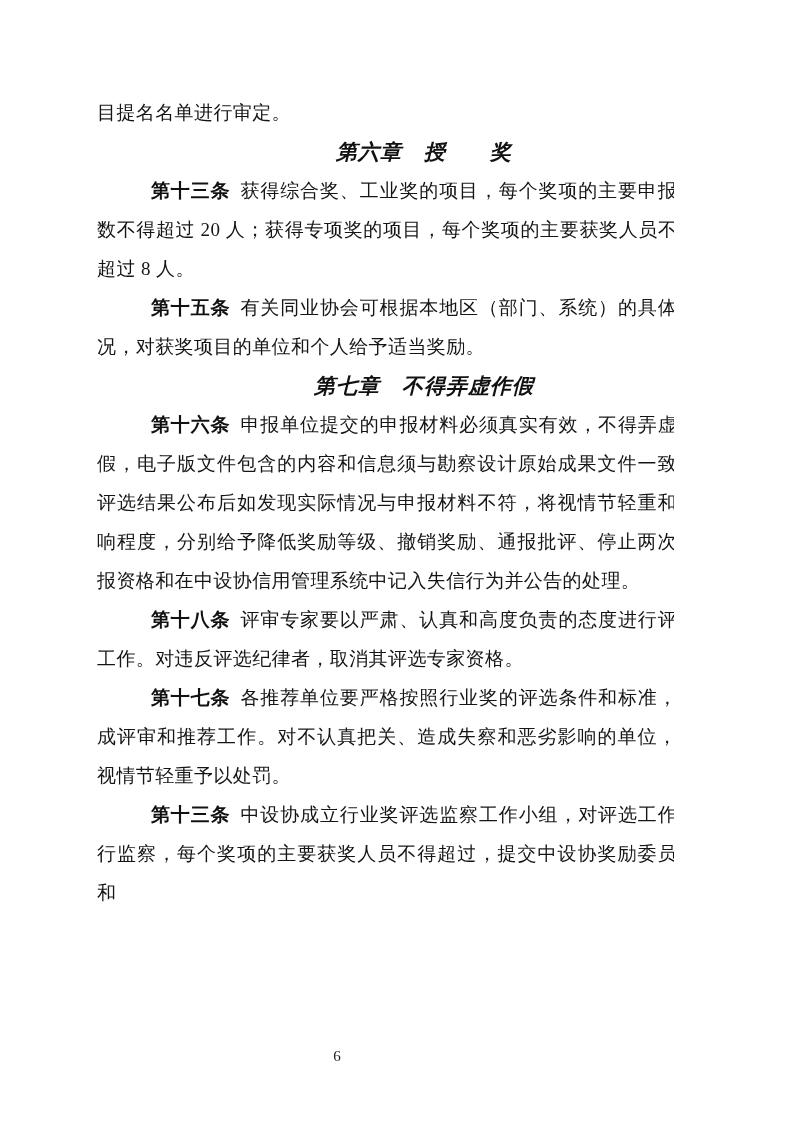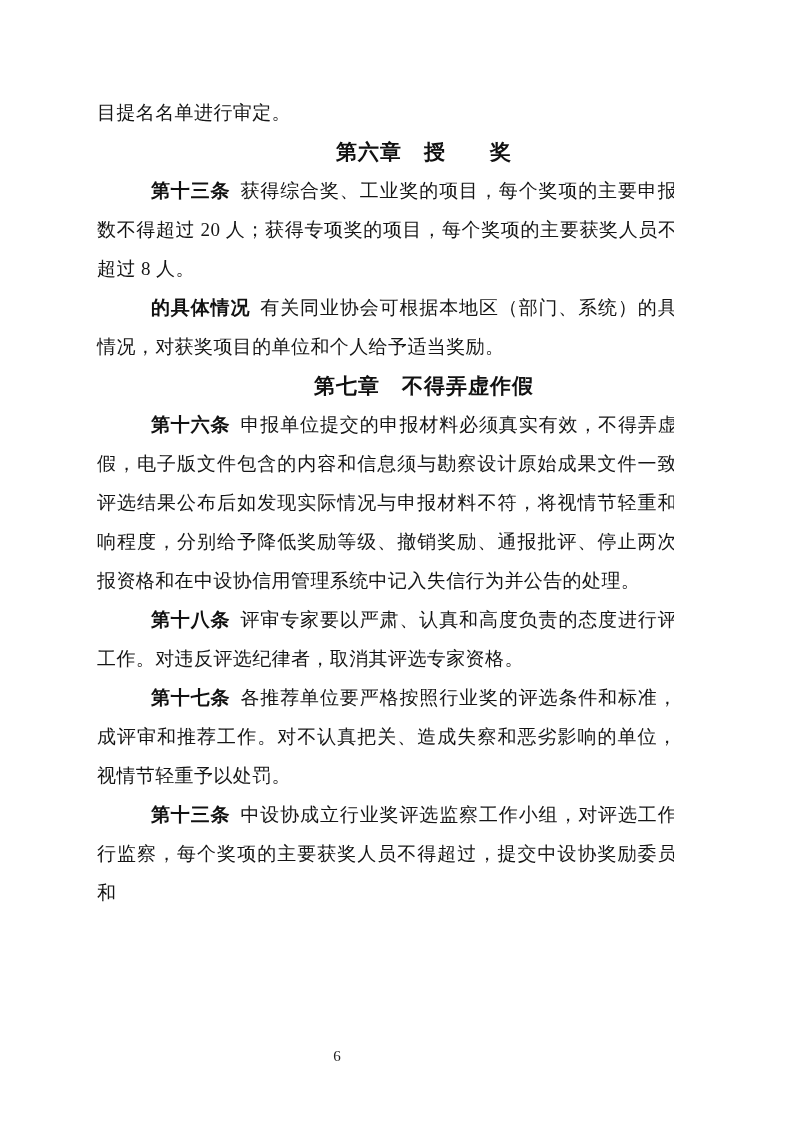--- a/index.html
+++ b/index.html
@@ -36,20 +36,21 @@
   .chapter-heading {
     margin: 4px 0 8px 0;
     text-indent: 0;
     text-align: center;
     font-size: 21px;
     font-weight: 700;
     line-height: 39px;
     letter-spacing: 1px;
     font-family: "Liberation Sans", "DejaVu Sans", sans-serif;
     color: #111111;
+    font-style: italic;
   }
   .art-label {
     font-weight: 700;
     font-family: "Liberation Sans", "DejaVu Sans", sans-serif;
     margin-right: 10px;
     color: #111111;
   }
   .page-number {
     position: absolute;
     left: 0;
@@ -68,21 +69,21 @@
   <div class="content">
 
     <p class="no-indent">目提名名单进行审定。</p>
 
 
     <p class="chapter-heading">第六章　授　　奖</p>
 
     <p><span class="art-label">第十三条</span><span>获得综合奖、工业奖的项目，每个奖项的主要申报人数不得超过 20 人；获得专项奖的项目，每个奖项的主要获奖人员不得超过 8 人。</span></p>
 
 
-    <p><span class="art-label">的具体情况</span><span>有关同业协会可根据本地区（部门、系统）的具体情况，对获奖项目的单位和个人给予适当奖励。</span></p>
+    <p><span class="art-label">第十五条</span><span>有关同业协会可根据本地区（部门、系统）的具体情况，对获奖项目的单位和个人给予适当奖励。</span></p>
 
     <p class="chapter-heading">第七章　不得弄虚作假</p>
 
     <p><span class="art-label">第十六条</span><span>申报单位提交的申报材料必须真实有效，不得弄虚作假，电子版文件包含的内容和信息须与勘察设计原始成果文件一致。评选结果公布后如发现实际情况与申报材料不符，将视情节轻重和影响程度，分别给予降低奖励等级、撤销奖励、通报批评、停止两次申报资格和在中设协信用管理系统中记入失信行为并公告的处理。</span></p>
 
     <p><span class="art-label">第十八条</span><span>评审专家要以严肃、认真和高度负责的态度进行评选工作。对违反评选纪律者，取消其评选专家资格。</span></p>
 
     <p><span class="art-label">第十七条</span><span>各推荐单位要严格按照行业奖的评选条件和标准，完成评审和推荐工作。对不认真把关、造成失察和恶劣影响的单位，将视情节轻重予以处罚。</span></p>
 
     <p><span class="art-label">第十三条</span><span>中设协成立行业奖评选监察工作小组，对评选工作进行监察，每个奖项的主要获奖人员不得超过，提交中设协奖励委员会和</span></p>

